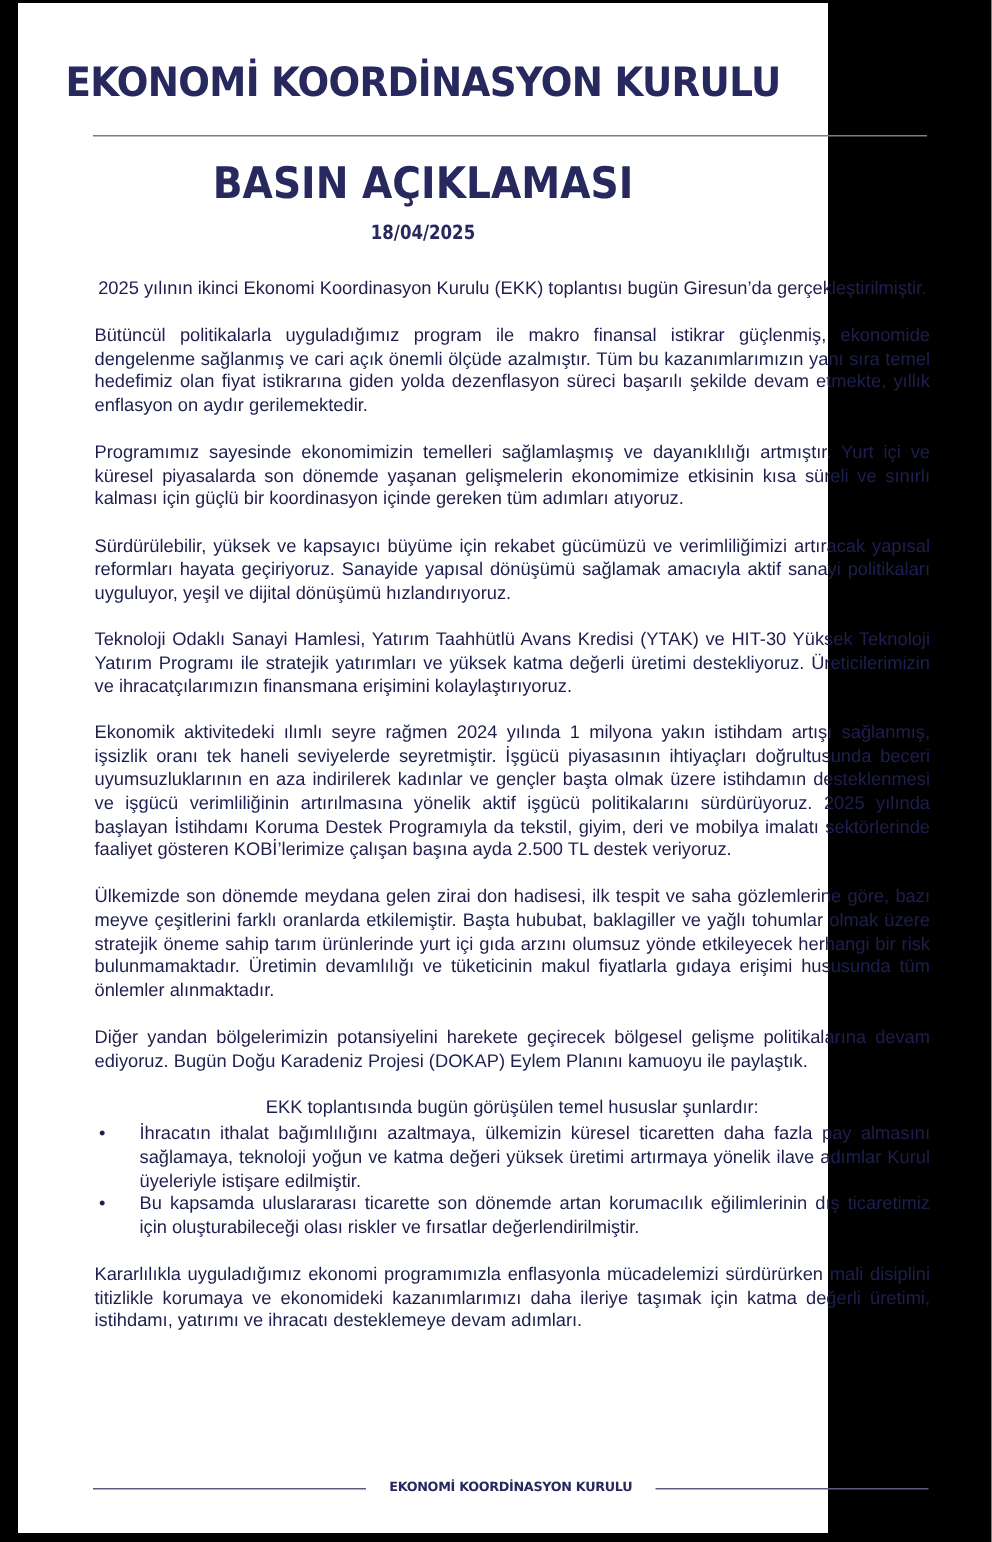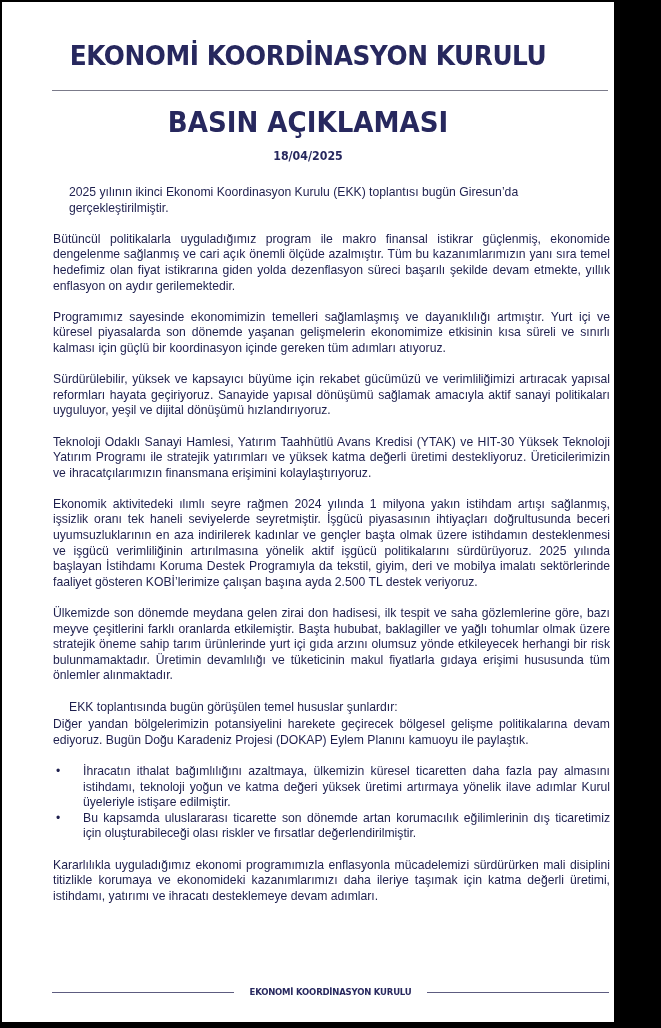--- a/index.html
+++ b/index.html
@@ -4,22 +4,22 @@
   <style>
     html, body { margin: 0; padding: 0; }
     body {
       width: 661px; height: 1028px;
       background: #000000;
       position: relative;
       overflow: hidden;
     }
     .page {
       position: absolute;
-      left: 2px; top: 2px;
-      width: 612px; height: 1020px;
+      left: 12px; top: 2px;
+      width: 540px; height: 1020px;
       background: #ffffff;
       font-family: "Liberation Sans", sans-serif;
       color: #1e1f4e;
     }
     .org-title {
       position: absolute;
       top: 38px; left: 0; width: 100%;
       text-align: center;
       font-family: "DejaVu Sans", sans-serif;
       font-weight: bold;
@@ -58,21 +58,21 @@
       position: absolute;
       top: 183px; left: 51px; width: 557px;
       font-size: 12.2px;
       line-height: 15.6px;
       color: #1e1f4e;
     }
     .para {
       margin: 0 0 15.6px 0;
       text-align: justify;
     }
-    .para.left { text-align: left; margin-left: 16px; }
+    .para.left { text-align: center; }
     .list {
       margin: 0 0 15.6px 0;
       padding: 0;
       list-style: none;
     }
     .list li {
       position: relative;
       padding-left: 30px;
       text-align: justify;
     }
@@ -109,27 +109,27 @@
   <div class="doc-date">18/04/2025</div>
 
   <div class="body">
     <p class="para left">2025 yılının ikinci Ekonomi Koordinasyon Kurulu (EKK) toplantısı bugün Giresun’da gerçekleştirilmiştir.</p>
     <p class="para">Bütüncül politikalarla uyguladığımız program ile makro finansal istikrar güçlenmiş, ekonomide dengelenme sağlanmış ve cari açık önemli ölçüde azalmıştır. Tüm bu kazanımlarımızın yanı sıra temel hedefimiz olan fiyat istikrarına giden yolda dezenflasyon süreci başarılı şekilde devam etmekte, yıllık enflasyon on aydır gerilemektedir.</p>
     <p class="para">Programımız sayesinde ekonomimizin temelleri sağlamlaşmış ve dayanıklılığı artmıştır. Yurt içi ve küresel piyasalarda son dönemde yaşanan gelişmelerin ekonomimize etkisinin kısa süreli ve sınırlı kalması için güçlü bir koordinasyon içinde gereken tüm adımları atıyoruz.</p>
     <p class="para">Sürdürülebilir, yüksek ve kapsayıcı büyüme için rekabet gücümüzü ve verimliliğimizi artıracak yapısal reformları hayata geçiriyoruz. Sanayide yapısal dönüşümü sağlamak amacıyla aktif sanayi politikaları uyguluyor, yeşil ve dijital dönüşümü hızlandırıyoruz.</p>
     <p class="para">Teknoloji Odaklı Sanayi Hamlesi, Yatırım Taahhütlü Avans Kredisi (YTAK) ve HIT-30 Yüksek Teknoloji Yatırım Programı ile stratejik yatırımları ve yüksek katma değerli üretimi destekliyoruz. Üreticilerimizin ve ihracatçılarımızın finansmana erişimini kolaylaştırıyoruz.</p>
     <p class="para">Ekonomik aktivitedeki ılımlı seyre rağmen 2024 yılında 1 milyona yakın istihdam artışı sağlanmış, işsizlik oranı tek haneli seviyelerde seyretmiştir. İşgücü piyasasının ihtiyaçları doğrultusunda beceri uyumsuzluklarının en aza indirilerek kadınlar ve gençler başta olmak üzere istihdamın desteklenmesi ve işgücü verimliliğinin artırılmasına yönelik aktif işgücü politikalarını sürdürüyoruz. 2025 yılında başlayan İstihdamı Koruma Destek Programıyla da tekstil, giyim, deri ve mobilya imalatı sektörlerinde faaliyet gösteren KOBİ’lerimize çalışan başına ayda 2.500 TL destek veriyoruz.</p>
     <p class="para">Ülkemizde son dönemde meydana gelen zirai don hadisesi, ilk tespit ve saha gözlemlerine göre, bazı meyve çeşitlerini farklı oranlarda etkilemiştir. Başta hububat, baklagiller ve yağlı tohumlar olmak üzere stratejik öneme sahip tarım ürünlerinde yurt içi gıda arzını olumsuz yönde etkileyecek herhangi bir risk bulunmamaktadır. Üretimin devamlılığı ve tüketicinin makul fiyatlarla gıdaya erişimi hususunda tüm önlemler alınmaktadır.</p>
+    <p class="para">Diğer yandan bölgelerimizin potansiyelini harekete geçirecek bölgesel gelişme politikalarına devam ediyoruz. Bugün Doğu Karadeniz Projesi (DOKAP) Eylem Planını kamuoyu ile paylaştık.</p>
+
     <p class="para left" style="margin-bottom:2px">EKK toplantısında bugün görüşülen temel hususlar şunlardır:</p>
-
-    <p class="para">Diğer yandan bölgelerimizin potansiyelini harekete geçirecek bölgesel gelişme politikalarına devam ediyoruz. Bugün Doğu Karadeniz Projesi (DOKAP) Eylem Planını kamuoyu ile paylaştık.</p>
     <ul class="list">
       <li>
         <span class="bullet">•</span>
-        <span>İhracatın ithalat bağımlılığını azaltmaya, ülkemizin küresel ticaretten daha fazla pay almasını istihdamı, teknoloji yoğun ve katma değeri yüksek üretimi artırmaya yönelik ilave adımlar Kurul üyeleriyle istişare edilmiştir.</span>
+        <span>İhracatın ithalat bağımlılığını azaltmaya, ülkemizin küresel ticaretten daha fazla pay almasını sağlamaya, teknoloji yoğun ve katma değeri yüksek üretimi artırmaya yönelik ilave adımlar Kurul üyeleriyle istişare edilmiştir.</span>
       </li>
       <li>
         <span class="bullet">•</span>
         <span>Bu kapsamda uluslararası ticarette son dönemde artan korumacılık eğilimlerinin dış ticaretimiz için oluşturabileceği olası riskler ve fırsatlar değerlendirilmiştir.</span>
       </li>
     </ul>
 
     <p class="para">Kararlılıkla uyguladığımız ekonomi programımızla enflasyonla mücadelemizi sürdürürken mali disiplini titizlikle korumaya ve ekonomideki kazanımlarımızı daha ileriye taşımak için katma değerli üretimi, istihdamı, yatırımı ve ihracatı desteklemeye devam adımları.</p>
   </div>
 

